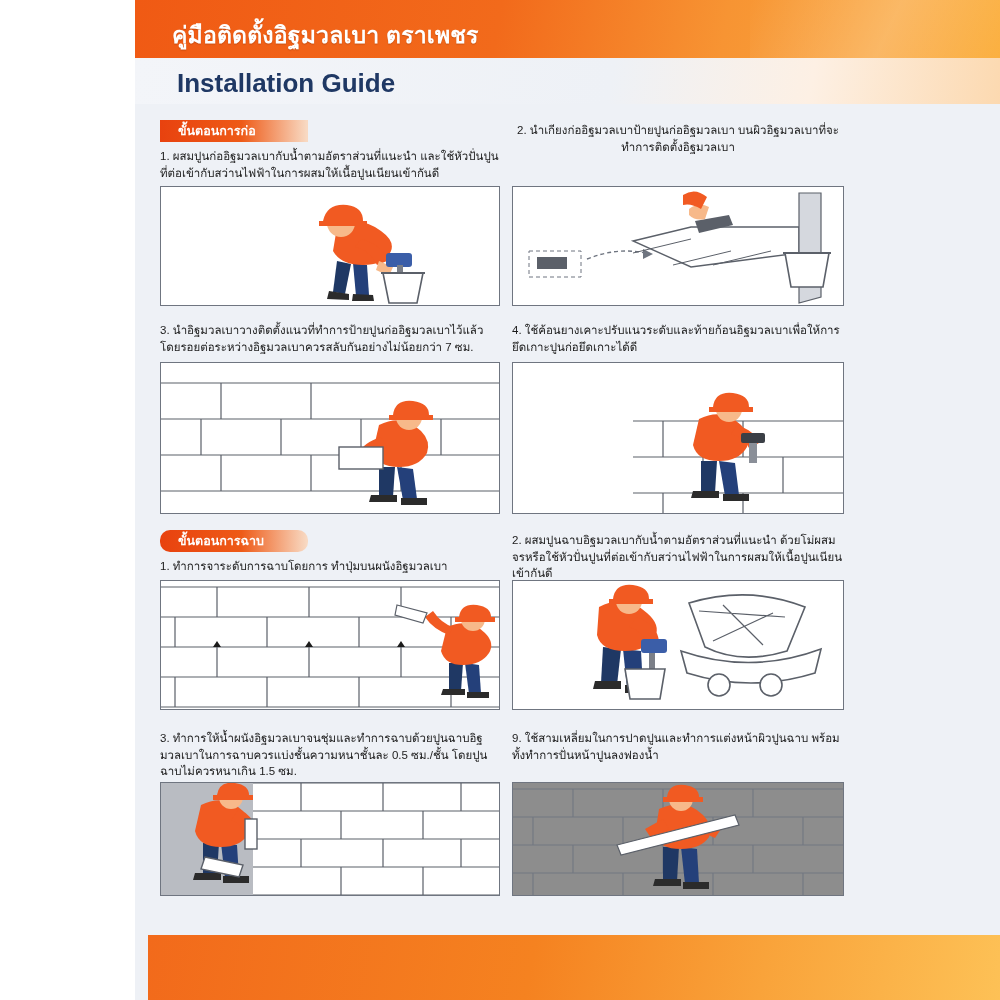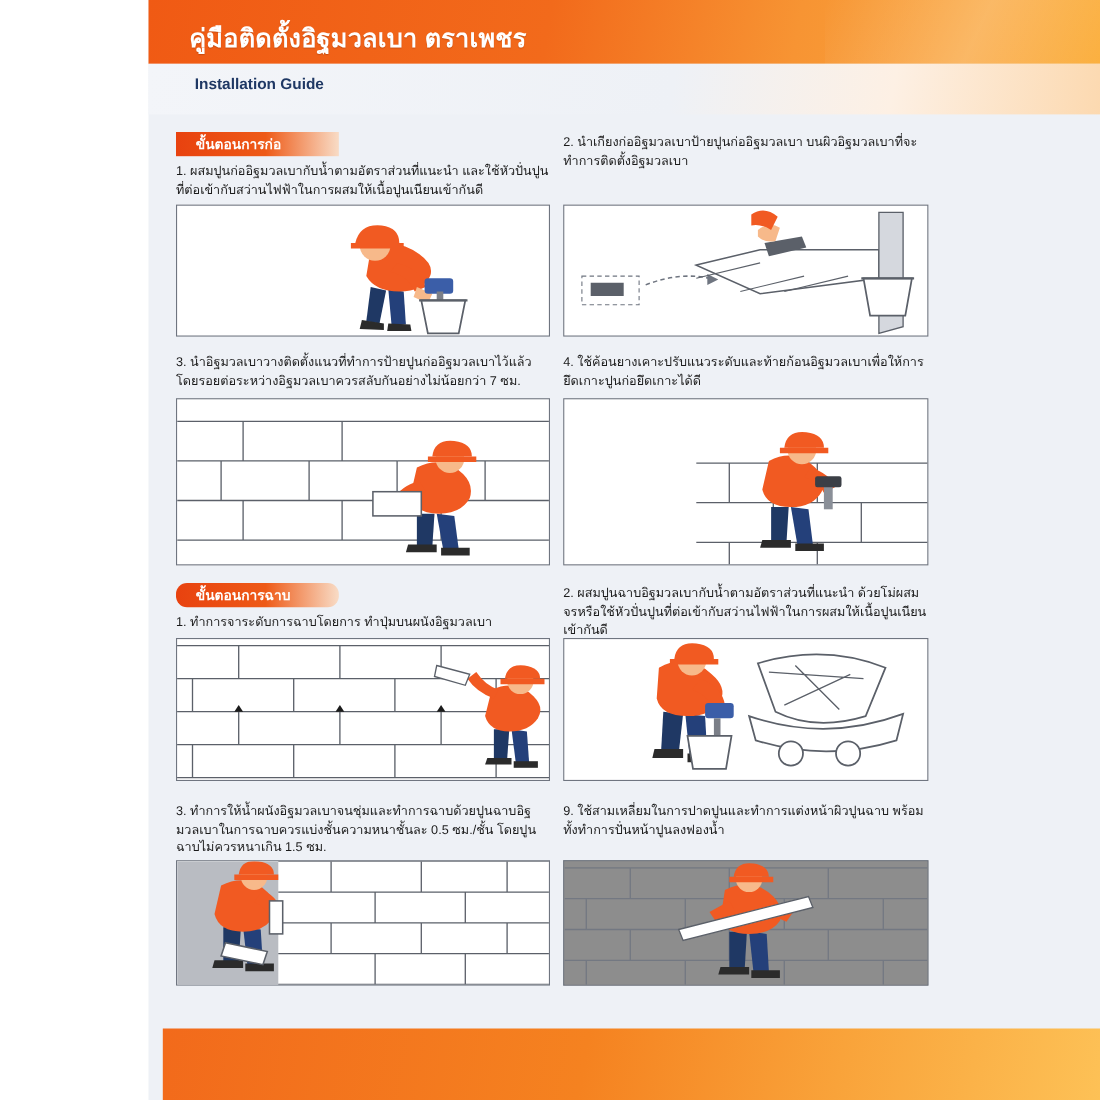--- a/index.html
+++ b/index.html
@@ -33,21 +33,21 @@
     position:absolute;left:172px;top:17px;
     color:#ffffff;font-size:23px;font-weight:bold;letter-spacing:.2px;
     text-shadow:0 1px 1px rgba(120,40,0,.35);
   }
   .subheader-bar{
     position:absolute;left:135px;top:58px;width:865px;height:46px;
     background:linear-gradient(100deg,#f3f5f9 0%,#eef1f6 55%,#fdf0e4 78%,#fcd9b0 100%);
   }
   .subheader-title{
     position:absolute;left:177px;top:68px;
-    color:#1f3864;font-size:14px;font-weight:bold;
+    color:#1f3864;font-size:26px;font-weight:bold;
   }
 
   
   .footer-bar{
     position:absolute;left:148px;top:935px;width:852px;height:65px;
     background:linear-gradient(100deg,#f26a1b 0%,#f58220 45%,#f9a33a 72%,#fdc156 100%);
   }
 
   
   .ribbon{
@@ -111,21 +111,21 @@
         <rect x="234" y="96" width="10" height="12" rx="2" fill="#7b7f88"></rect>
       </g>
 
       <g>
         <path d="M222 86 h40 l-6 30 h-28z" fill="#ffffff" stroke="#5b6069" stroke-width="1.6"></path>
         <path d="M220 86 h44" stroke="#5b6069" stroke-width="2" fill="none"></path>
       </g>
     </svg>
   </div>
 
-  <div class="step" style="left:512px;top:122px;width:332px;">
+  <div class="step" style="left:512px;top:122px;width:332px;text-align:center;">
     <div class="step-text">2. นำเกียงก่ออิฐมวลเบาป้ายปูนก่ออิฐมวลเบา บนผิวอิฐมวลเบาที่จะทำการติดตั้งอิฐมวลเบา</div>
   </div>
   <div class="figure" style="position:absolute;left:512px;top:186px;width:332px;height:120px;">
     <svg width="332" height="120" viewBox="0 0 332 120">
       <g>
 
         <rect x="16" y="64" width="52" height="26" fill="none" stroke="#6f7580" stroke-width="1" stroke-dasharray="4 3"></rect>
         <path d="M24 70 h30 v12 h-30z" fill="#5b6069"></path>
 
         <path d="M74 72 q30 -12 58 -6" stroke="#6f7580" stroke-width="1.4" fill="none" stroke-dasharray="4 3"></path>

